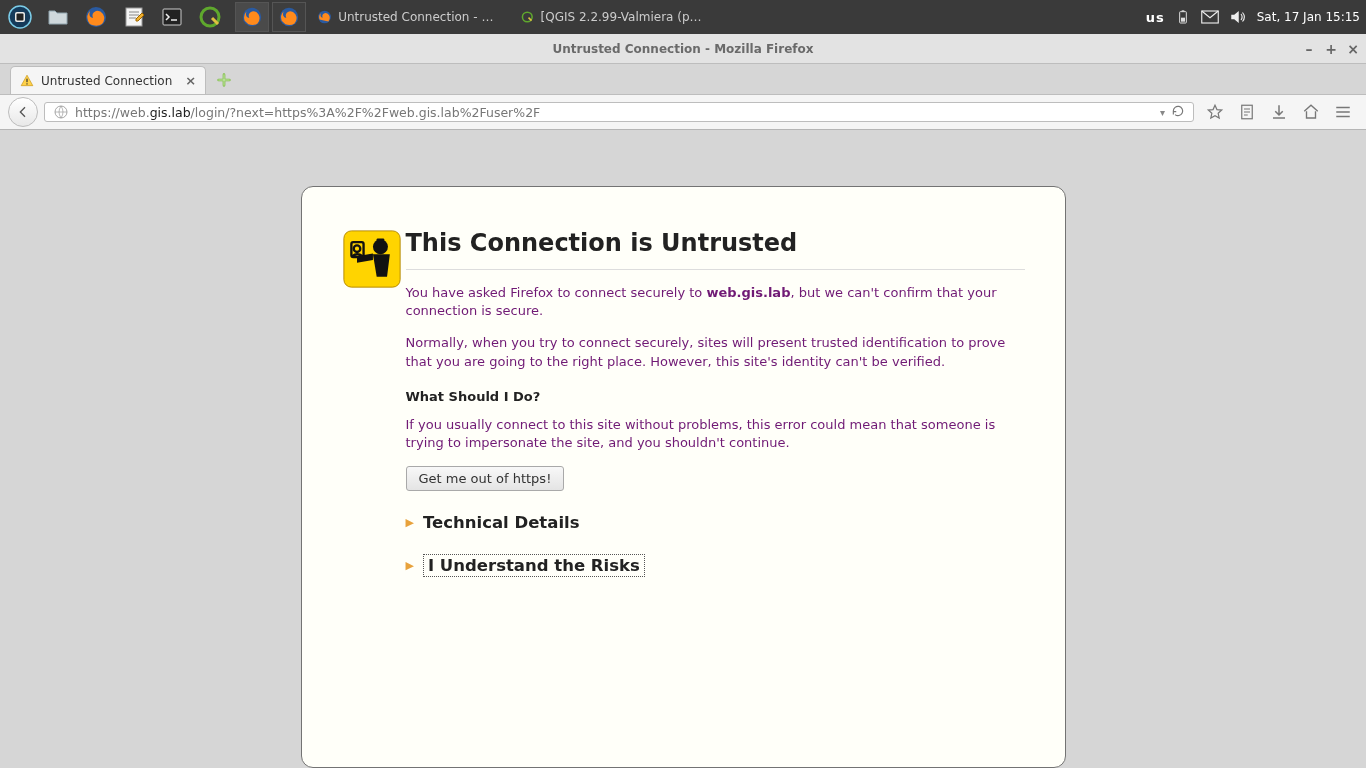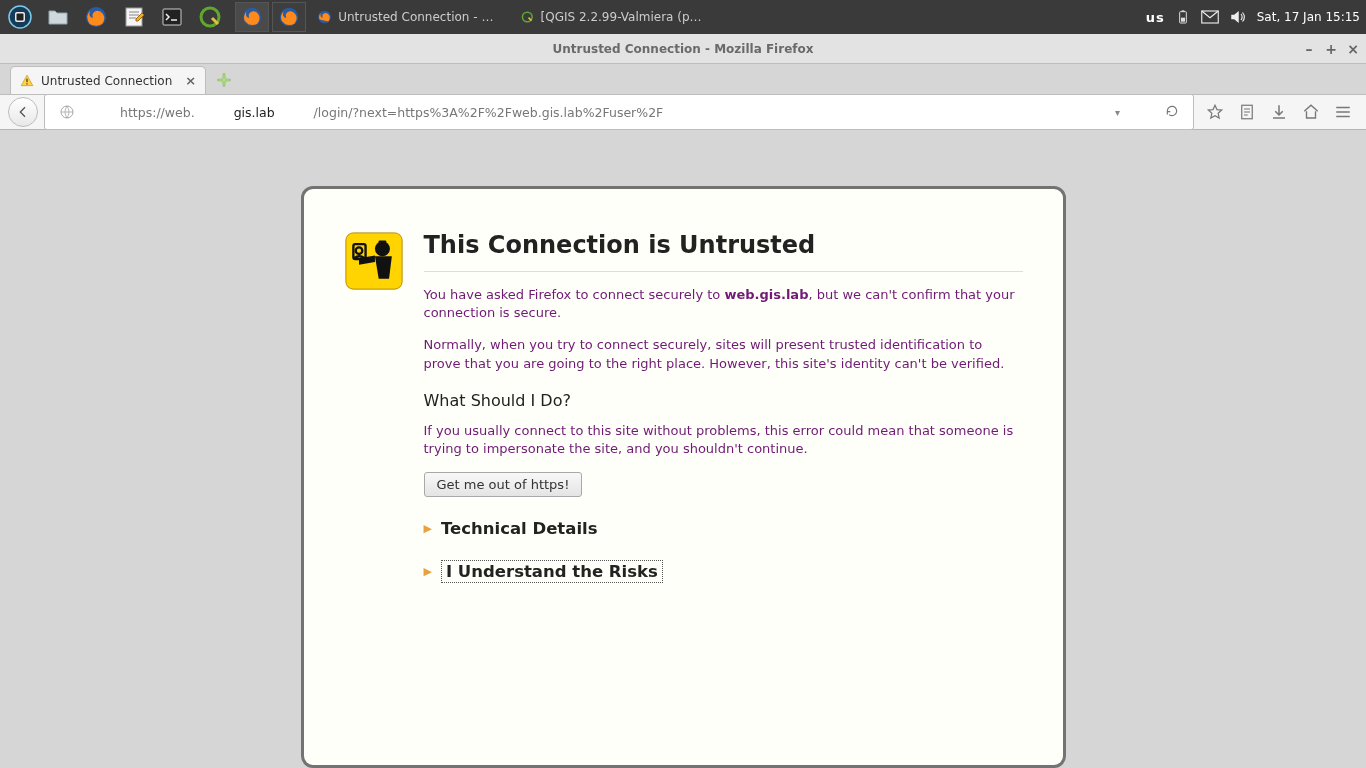--- a/index.html
+++ b/index.html
@@ -31,36 +31,36 @@
 
 
 .tab-strip { height: 30px; background: #d6d6d6; display: flex; align-items: flex-end; padding-left: 10px; position: relative; }
 .tab { height: 28px; background: #f5f5f5; border: 1px solid #bdbdbd; border-bottom: none; border-radius: 5px 5px 0 0; display: flex; align-items: center; padding: 0 9px; font-size: 12px; color: #333; gap: 7px; position: relative; cursor: pointer; }
 .tab .tab-close { font-size: 13px; color: #666; font-weight: bold; margin-left: 6px; }
 .new-tab { width: 22px; height: 22px; display: flex; align-items: center; justify-content: center; margin-left: 7px; font-size: 20px; color: #7bbd3f; cursor: pointer; margin-bottom: 3px; }
 
 
 .nav-toolbar { height: 36px; background: #f5f5f5; border-top: 1px solid #bdbdbd; border-bottom: 1px solid #b5b5b5; display: flex; align-items: center; padding: 0 8px; gap: 6px; }
 .back-btn { width: 30px; height: 30px; border-radius: 50%; border: 1px solid #bdbdbd; background: linear-gradient(#fff,#e8e8e8); display: flex; align-items: center; justify-content: center; cursor: pointer; }
-.url-field { flex: 1; height: 36px; border: 1px solid #bdbdbd; border-radius: 3px; background: #fff; display: flex; align-items: center; padding: 0 14px; font-size: 12.5px; color: #777; gap: 39px; }
+.url-field { flex: 1; height: 20px; border: 1px solid #bdbdbd; border-radius: 3px; background: #fff; display: flex; align-items: center; padding: 0 8px; font-size: 12.5px; color: #777; }
 .url-field .domain-strong { color: #222; }
 .url-arrow { margin-left: auto; color: #888; font-size: 10px; cursor: pointer; }
 .reload { margin-left: 6px; color: #888; cursor: pointer; }
 .search-field { width: 265px; height: 26px; border: 1px solid #bdbdbd; border-radius: 3px; background: #fff; display: flex; align-items: center; padding: 0 6px; gap: 6px; font-size: 12.5px; color: #999; }
 .toolbar-icons { display: flex; align-items: center; gap: 14px; padding: 0 6px; color: #6b6b6b; }
 .tb-icon { cursor: pointer; display:flex; align-items:center; }
 
 
 .content-area { position: absolute; top: 130px; bottom: 0; left: 0; right: 0; background: #d6d6d6; overflow: auto; display: flex; justify-content: center; padding-top: 56px; }
-.error-card { width: 765px; background: #fffff9; border: 3px solid #737373; border-radius: 12px; padding: 42px 40px 52px 40px; display: flex; gap: 20px; align-items: flex-start; justify-content: space-between; }
+.error-card { width: 765px; background: #fffff9; border: 1px solid #737373; border-radius: 12px; padding: 42px 40px 52px 40px; display: flex; gap: 4px; align-items: flex-start; justify-content: space-between; }
 .warn-badge { width: 60px; height: 60px; flex-shrink: 0; }
 .error-body { flex: 1; color: #333; }
 .error-body h1 { font-size: 24px; font-weight: bold; color: #222; border-bottom: 1px solid #ddd; padding-bottom: 12px; margin-bottom: 14px; }
 .error-body p { font-size: 13px; line-height: 1.4; margin-bottom: 14px; color: #701a75; }
-.error-body h2 { font-size: 16px; font-weight: normal; color: #222; margin: 18px 0 12px 0; }
+.error-body h2 { font-size: 13px; font-weight: bold; color: #222; margin: 18px 0 12px 0; }
 .get-out-btn { display: inline-block; padding: 4px 12px; background: linear-gradient(#f8f8f8,#e4e4e4); border: 1px solid #a9a9a9; border-radius: 3px; font-size: 13px; color: #333; cursor: pointer; }
 .expander-group { margin-top: 22px; }
 .expander { display: flex; align-items: center; gap: 9px; font-size: 16.5px; font-weight: bold; color: #222; cursor: pointer; margin-bottom: 22px; }
 .expander .tri { color: #e8a23c; font-size: 11px; }
 .expander.dashed .exp-label { border: 1px dotted #555; padding: 1px 4px; }
 </style>
 </head>
 <body>
 
 <div class="system-panel">

